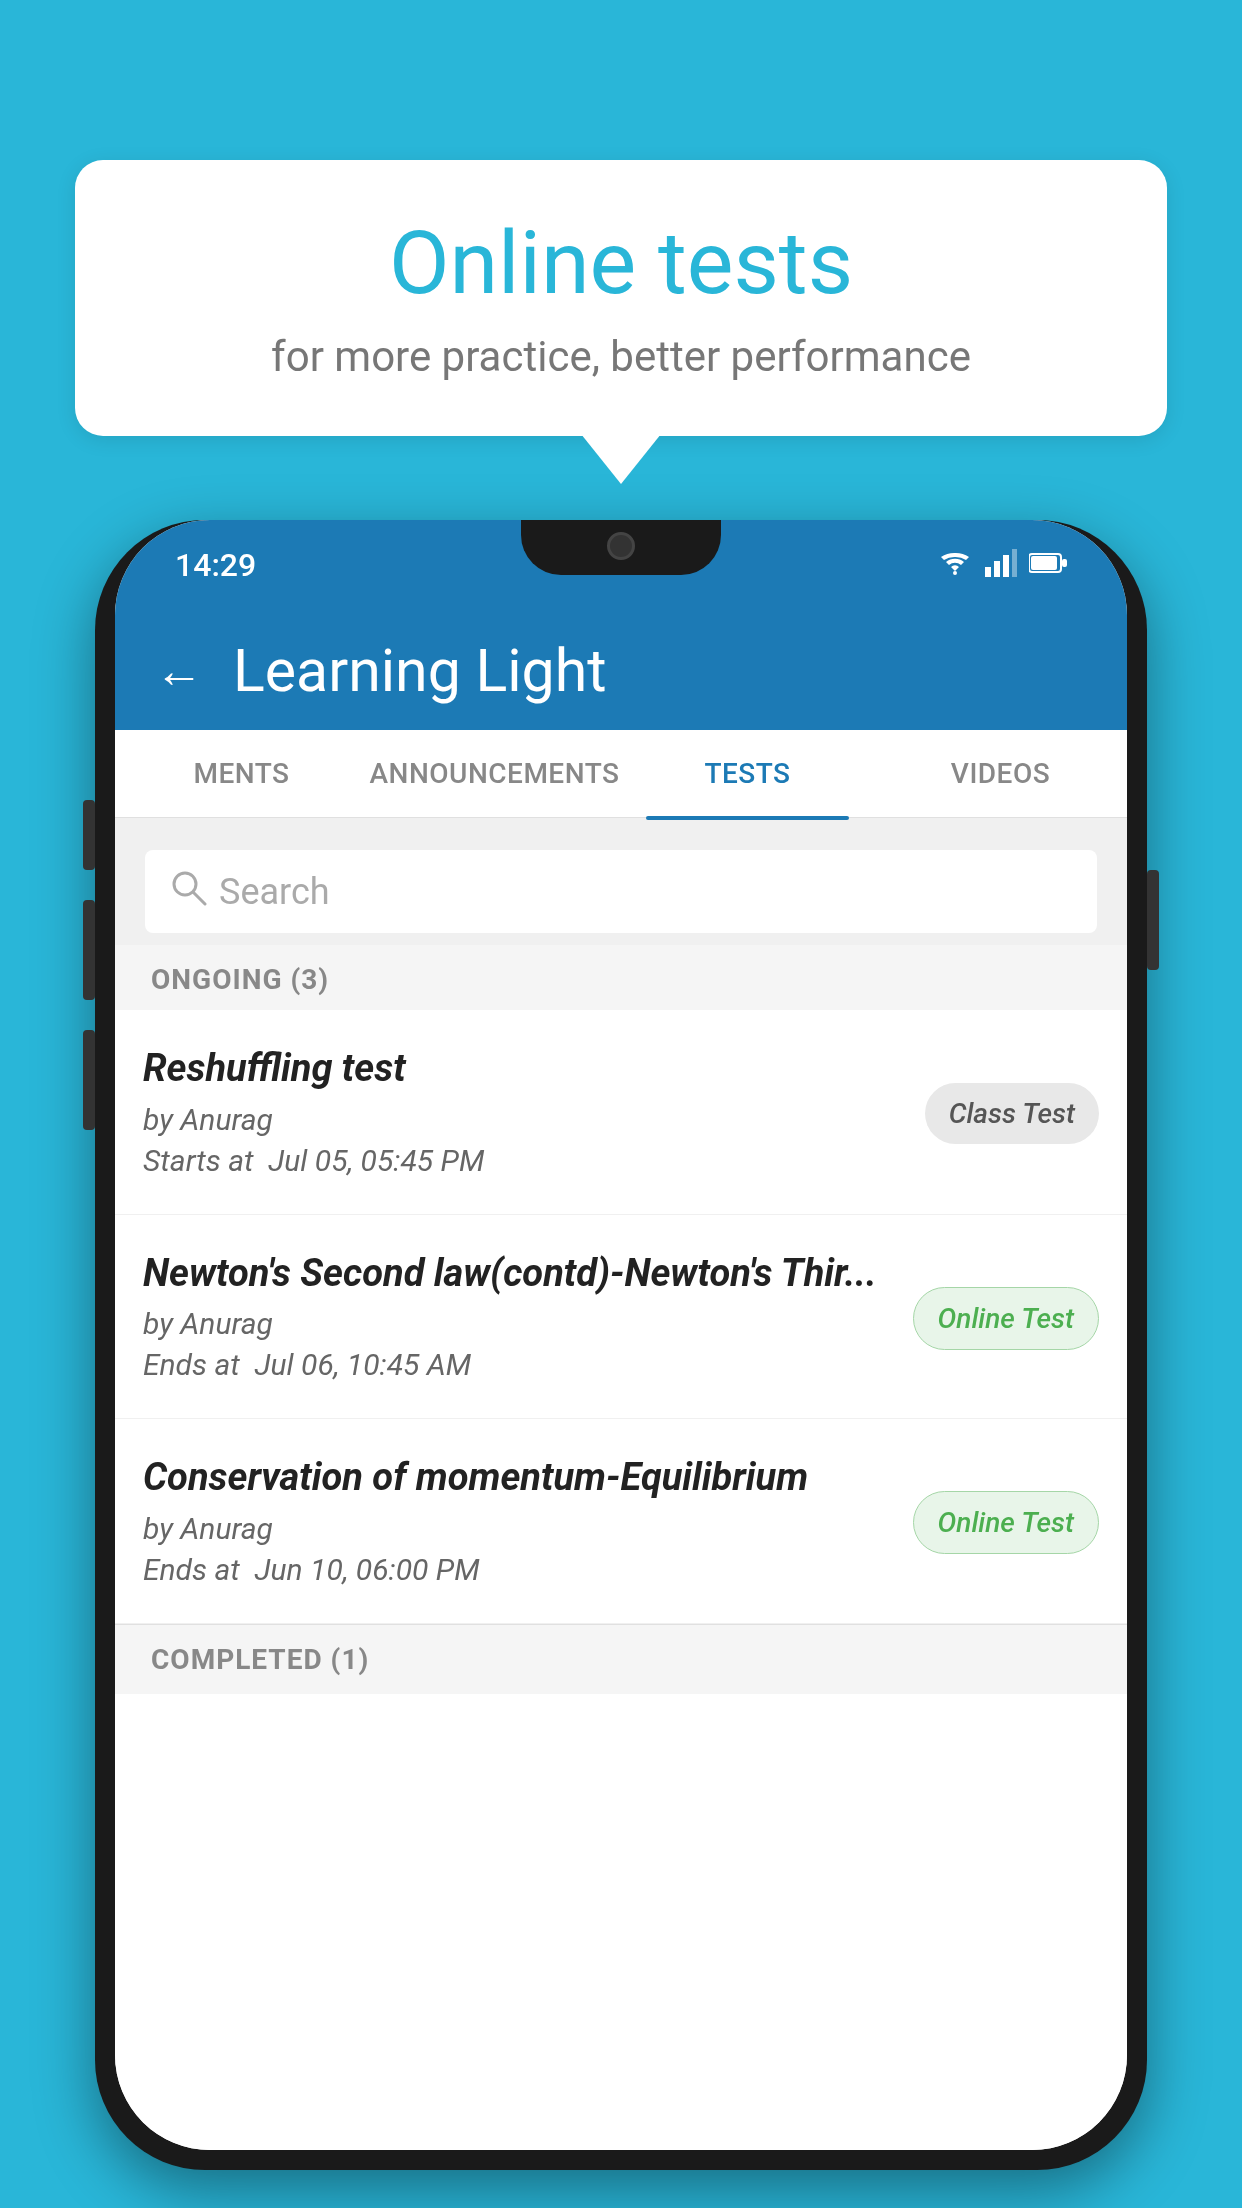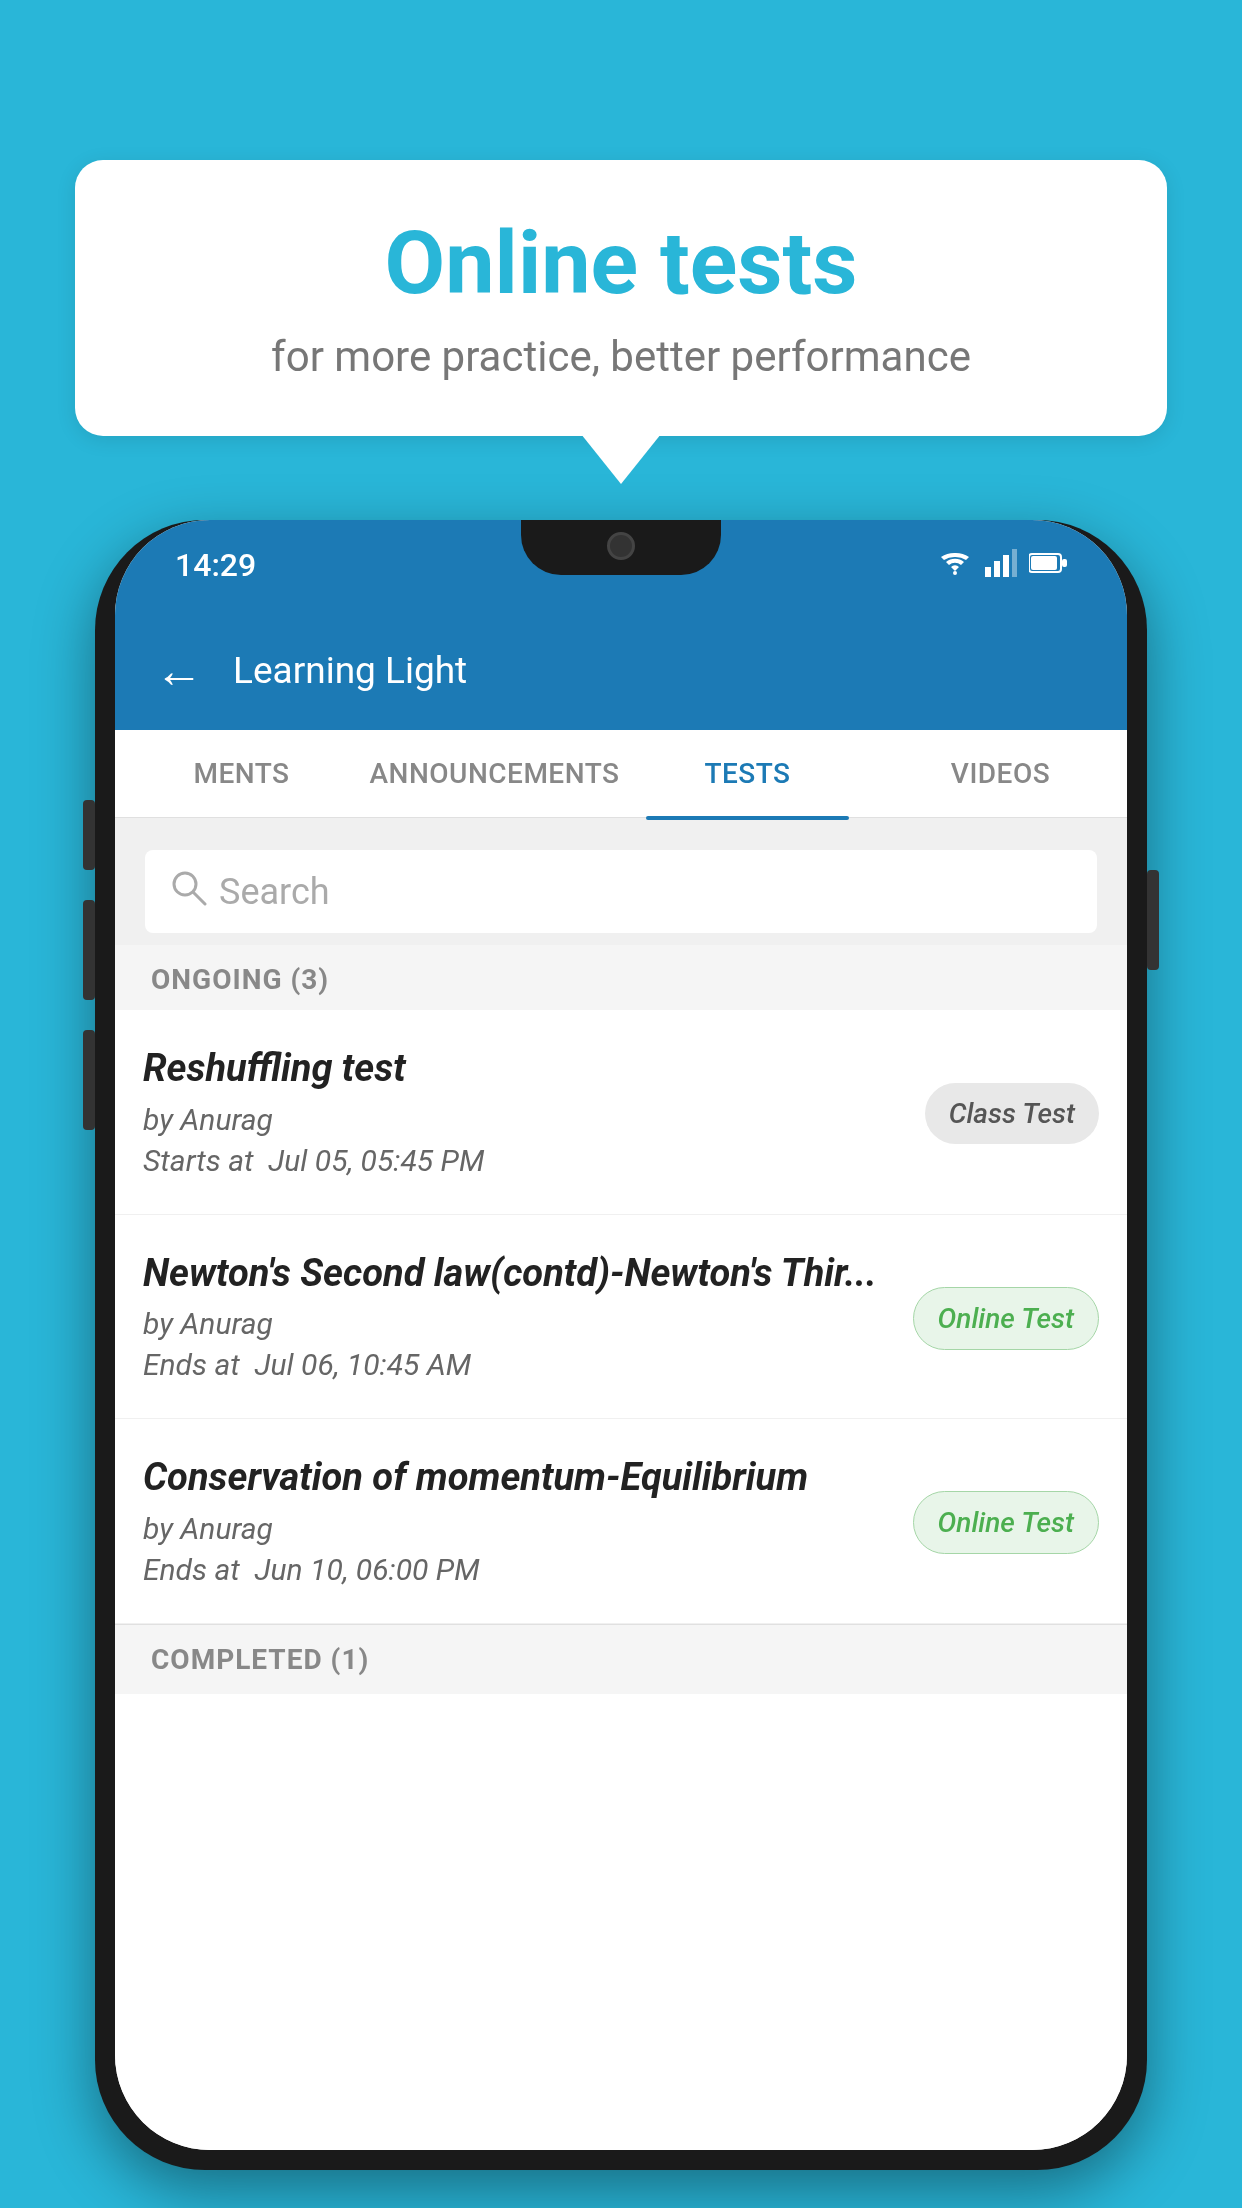--- a/index.html
+++ b/index.html
@@ -35,21 +35,21 @@
       width: 0;
       height: 0;
       border-left: 40px solid transparent;
       border-right: 40px solid transparent;
       border-top: 50px solid white;
     }
 
     .bubble-title {
       font-size: 88px;
       color: #29b6d8;
-      font-weight: 700;
+      font-weight: 400;
       line-height: 1.1;
       margin-bottom: 20px;
     }
 
     .bubble-subtitle {
       font-size: 42px;
       color: #777;
       font-weight: 400;
     }
 
@@ -139,21 +139,21 @@
     }
 
     .back-arrow {
       color: white;
       font-size: 48px;
       cursor: pointer;
     }
 
     .app-title {
       color: white;
-      font-size: 37px;
+      font-size: 59px;
       font-weight: 400;
     }
 
     
     .tab-bar {
       position: absolute;
       top: 210px;
       left: 0;
       right: 0;
       height: 88px;

